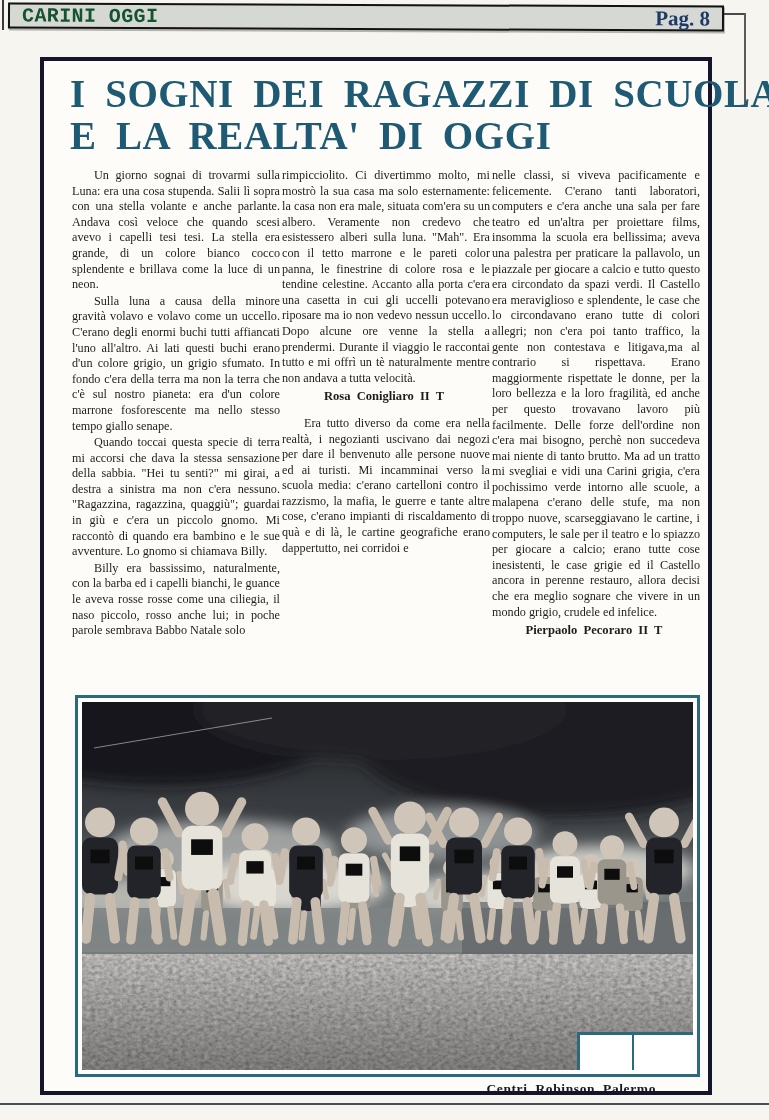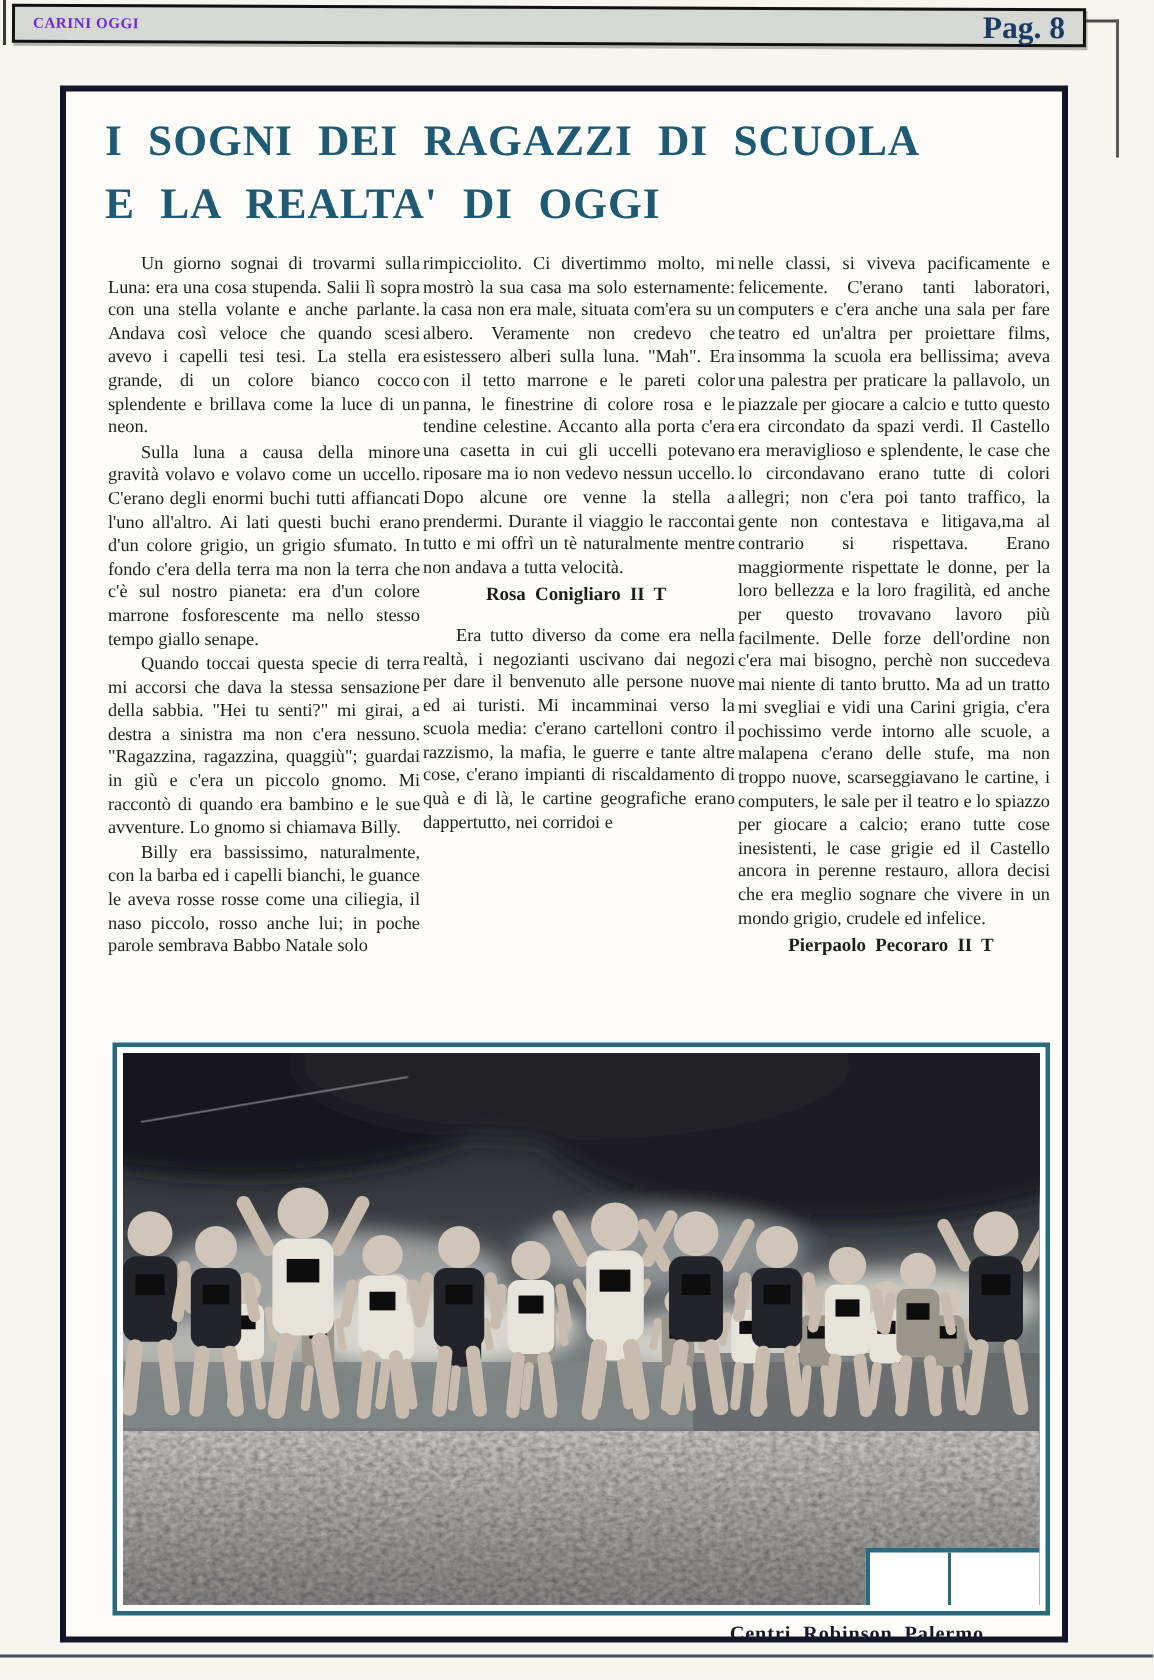--- a/index.html
+++ b/index.html
@@ -13,29 +13,29 @@
 
   
   .edge-left-v{position:absolute; left:2px; top:0; width:2px; height:30px; background:#3a3a3a;}
   .edge-right-h{position:absolute; left:722px; top:13px; width:24px; height:2px; background:#4a4a4a;}
   .edge-right-v{position:absolute; left:744px; top:13px; width:2px; height:92px; background:#5a5a5a;}
 
   
   .banner{position:absolute; left:8px; top:4px; width:716px; height:26px; background:var(--banner_bg);
     border:2px solid #121212; display:flex; justify-content:space-between; align-items:center;
     padding:0 12px; transform:rotate(0.25deg); box-shadow:1px 2px 0 rgba(60,60,60,.35);}
-  .banner-title{font-weight:bold; font-size:10px; letter-spacing:.4px; color:#6d28d9;}
+  .banner-title{font-weight:bold; font-size:20px; letter-spacing:.4px; color:#14532d;font-family:Liberation Mono, monospace;}
   .banner-page{font-weight:bold; font-size:21px; color:var(--page_num);}
 
   
   .article-box{position:absolute; left:40px; top:57px; width:672px; height:1038px;
     border:4px solid var(--frame); background:#fdfcf8;}
 
   .headline{position:absolute; top:12px; left:26px; width:620px; color:var(--headline);
-    font-weight:bold; font-size:29px; line-height:42px; letter-spacing:.6px; word-spacing:9px;}
+    font-weight:bold; font-size:39px; line-height:42px; letter-spacing:.6px; word-spacing:9px;}
   .hl-line{display:block; white-space:nowrap;}
 
   .columns{position:absolute; left:28px; top:107px; width:628px; height:527px;
     display:flex; gap:2px; overflow:hidden; color:var(--ink);}
   .col{flex:1; text-align:justify;}
   .para{font-size:12.2px; line-height:15.6px; text-indent:22px; margin-bottom:1px;}
   .para.noindent{text-indent:0;}
   .para.sig{text-indent:0; text-align:center; font-weight:bold; font-size:12.6px;
     padding-right:4px; margin-top:3px; margin-bottom:11px; word-spacing:3px;}
 

